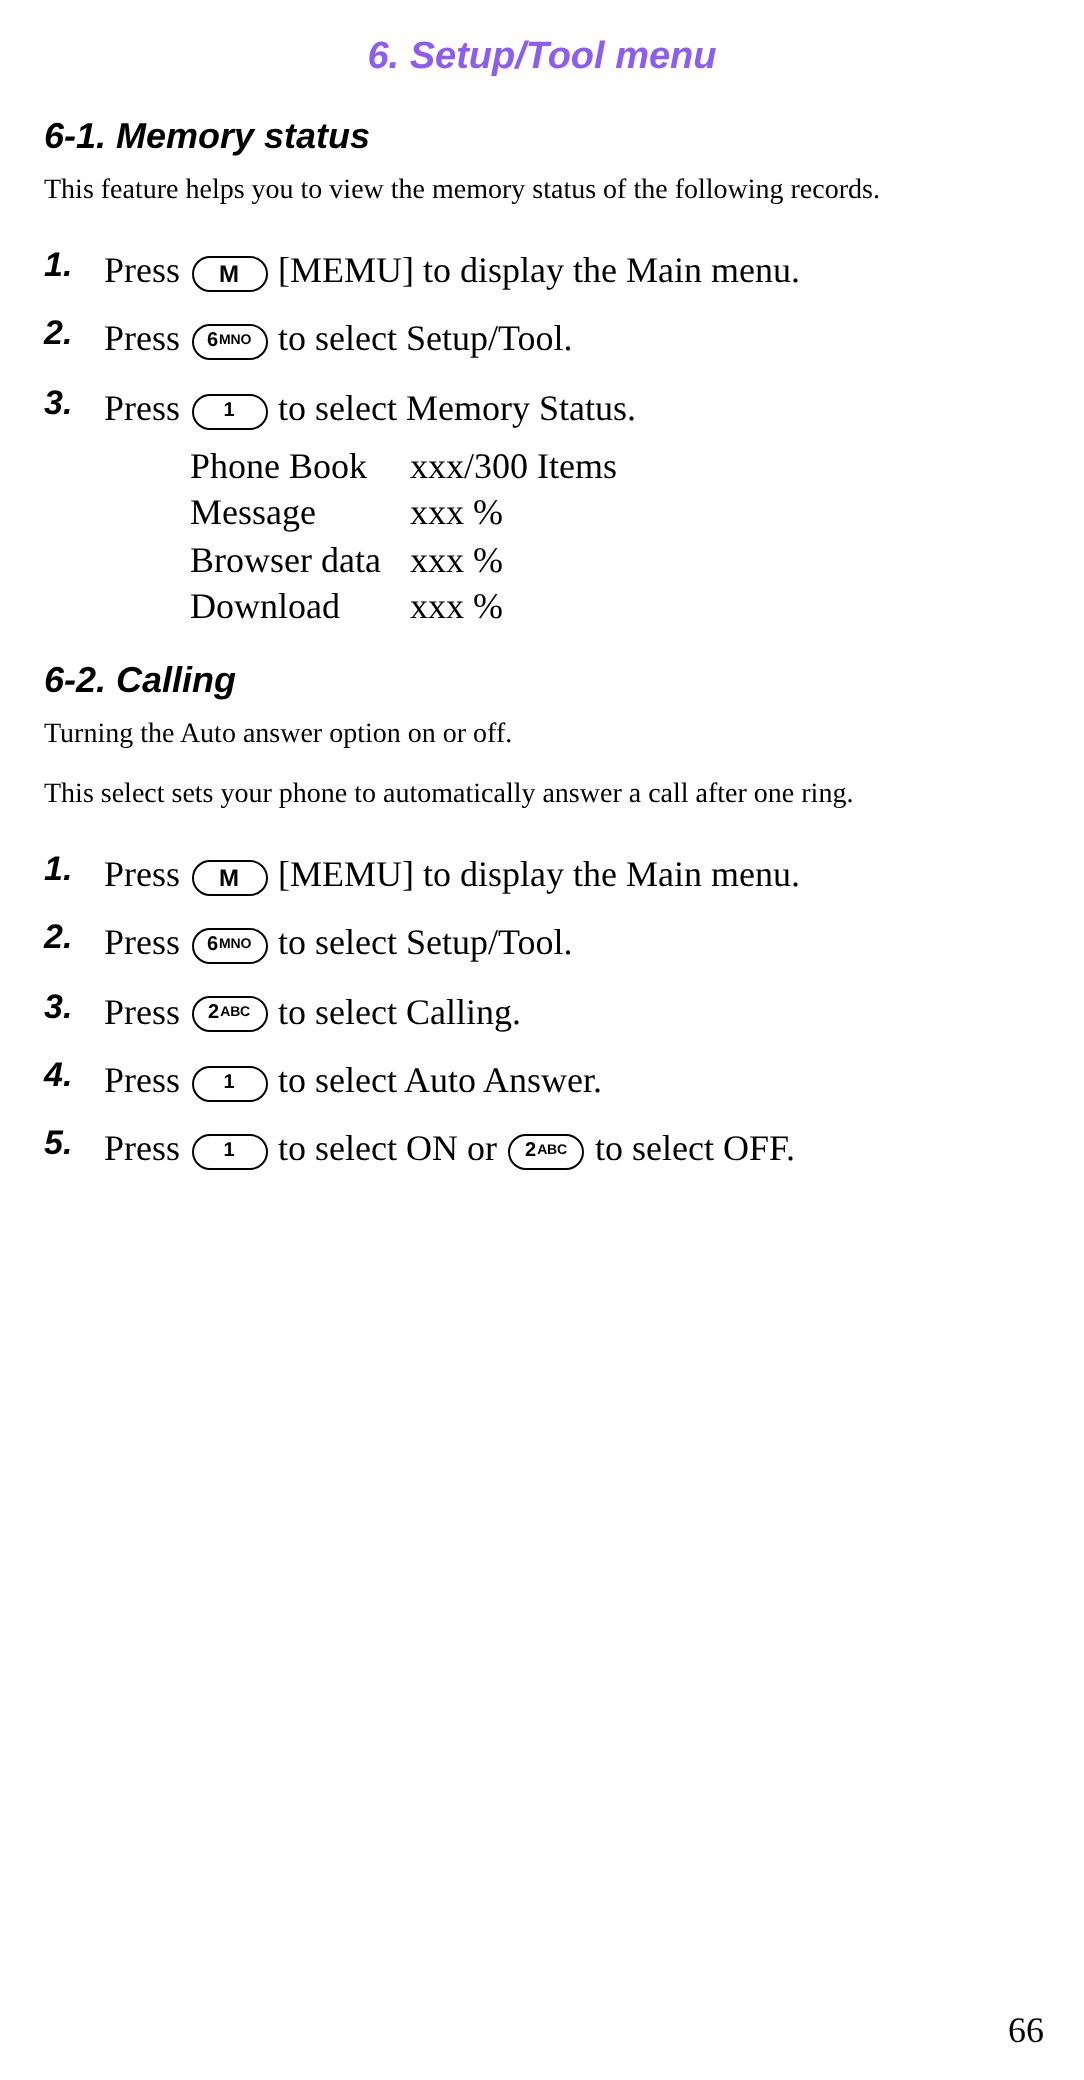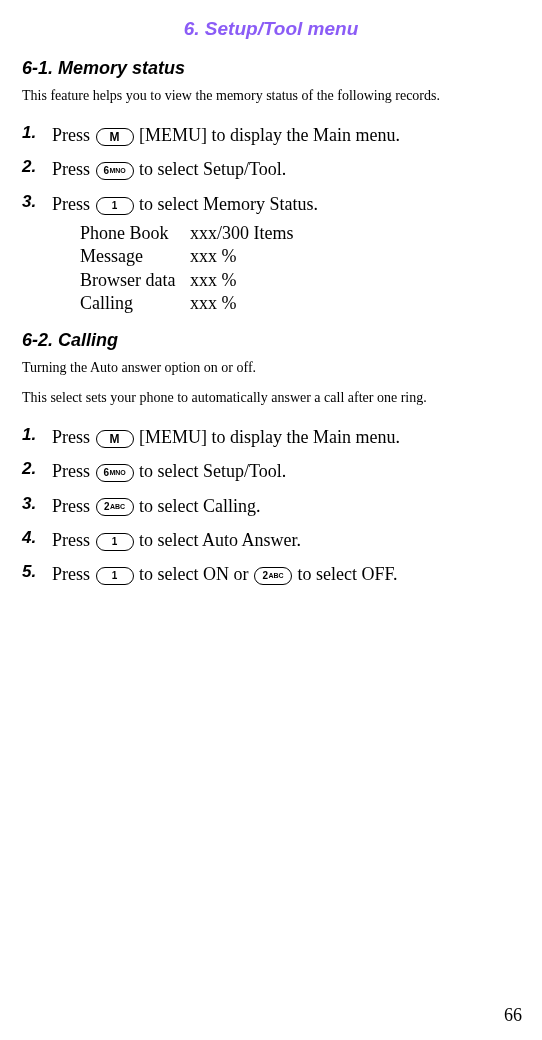--- a/index.html
+++ b/index.html
@@ -69,21 +69,21 @@
       line-height: 1;
       background: #fff;
       padding: 0 3px;
       margin: 0 1px;
     }
     .key-m { font-size: 12px; }
     .key .sup { font-size: 7px; margin-left: 0.5px; letter-spacing: -0.1px; position: relative; top: -1px; }
     .records-table {
       margin: 6px 0 0 28px;
     }
-    .records-row { display: flex; font-size: 18px; line-height: 1.3; }
+    .records-row { display: flex; font-size: 18px; line-height: 1.3; margin-left: 15px; }
     .records-row .col1 { width: 110px; }
     .records-row .col2 { }
     .page-num {
       position: absolute;
       bottom: 14px;
       right: 20px;
       font-size: 18px;
       text-align: center;
     }
   </style>
@@ -121,21 +121,21 @@
           </div>
         <div class="records-row">
             <span class="col1">Message</span>
             <span class="col2">xxx %</span>
           </div>
         <div class="records-row">
             <span class="col1">Browser data</span>
             <span class="col2">xxx %</span>
           </div>
         <div class="records-row">
-            <span class="col1">Calling</span>
+            <span class="col1">Download</span>
             <span class="col2">xxx %</span>
           </div>
       </div>
     </span>
   </li>
 </ol>
 
 <h2 class="heading-2">6-2. Calling</h2>
 <p class="body-text" style="margin-bottom:12px">Turning the Auto answer option on or off.</p>
 <p class="body-text">This select sets your phone to automatically answer a call after one ring.</p>

